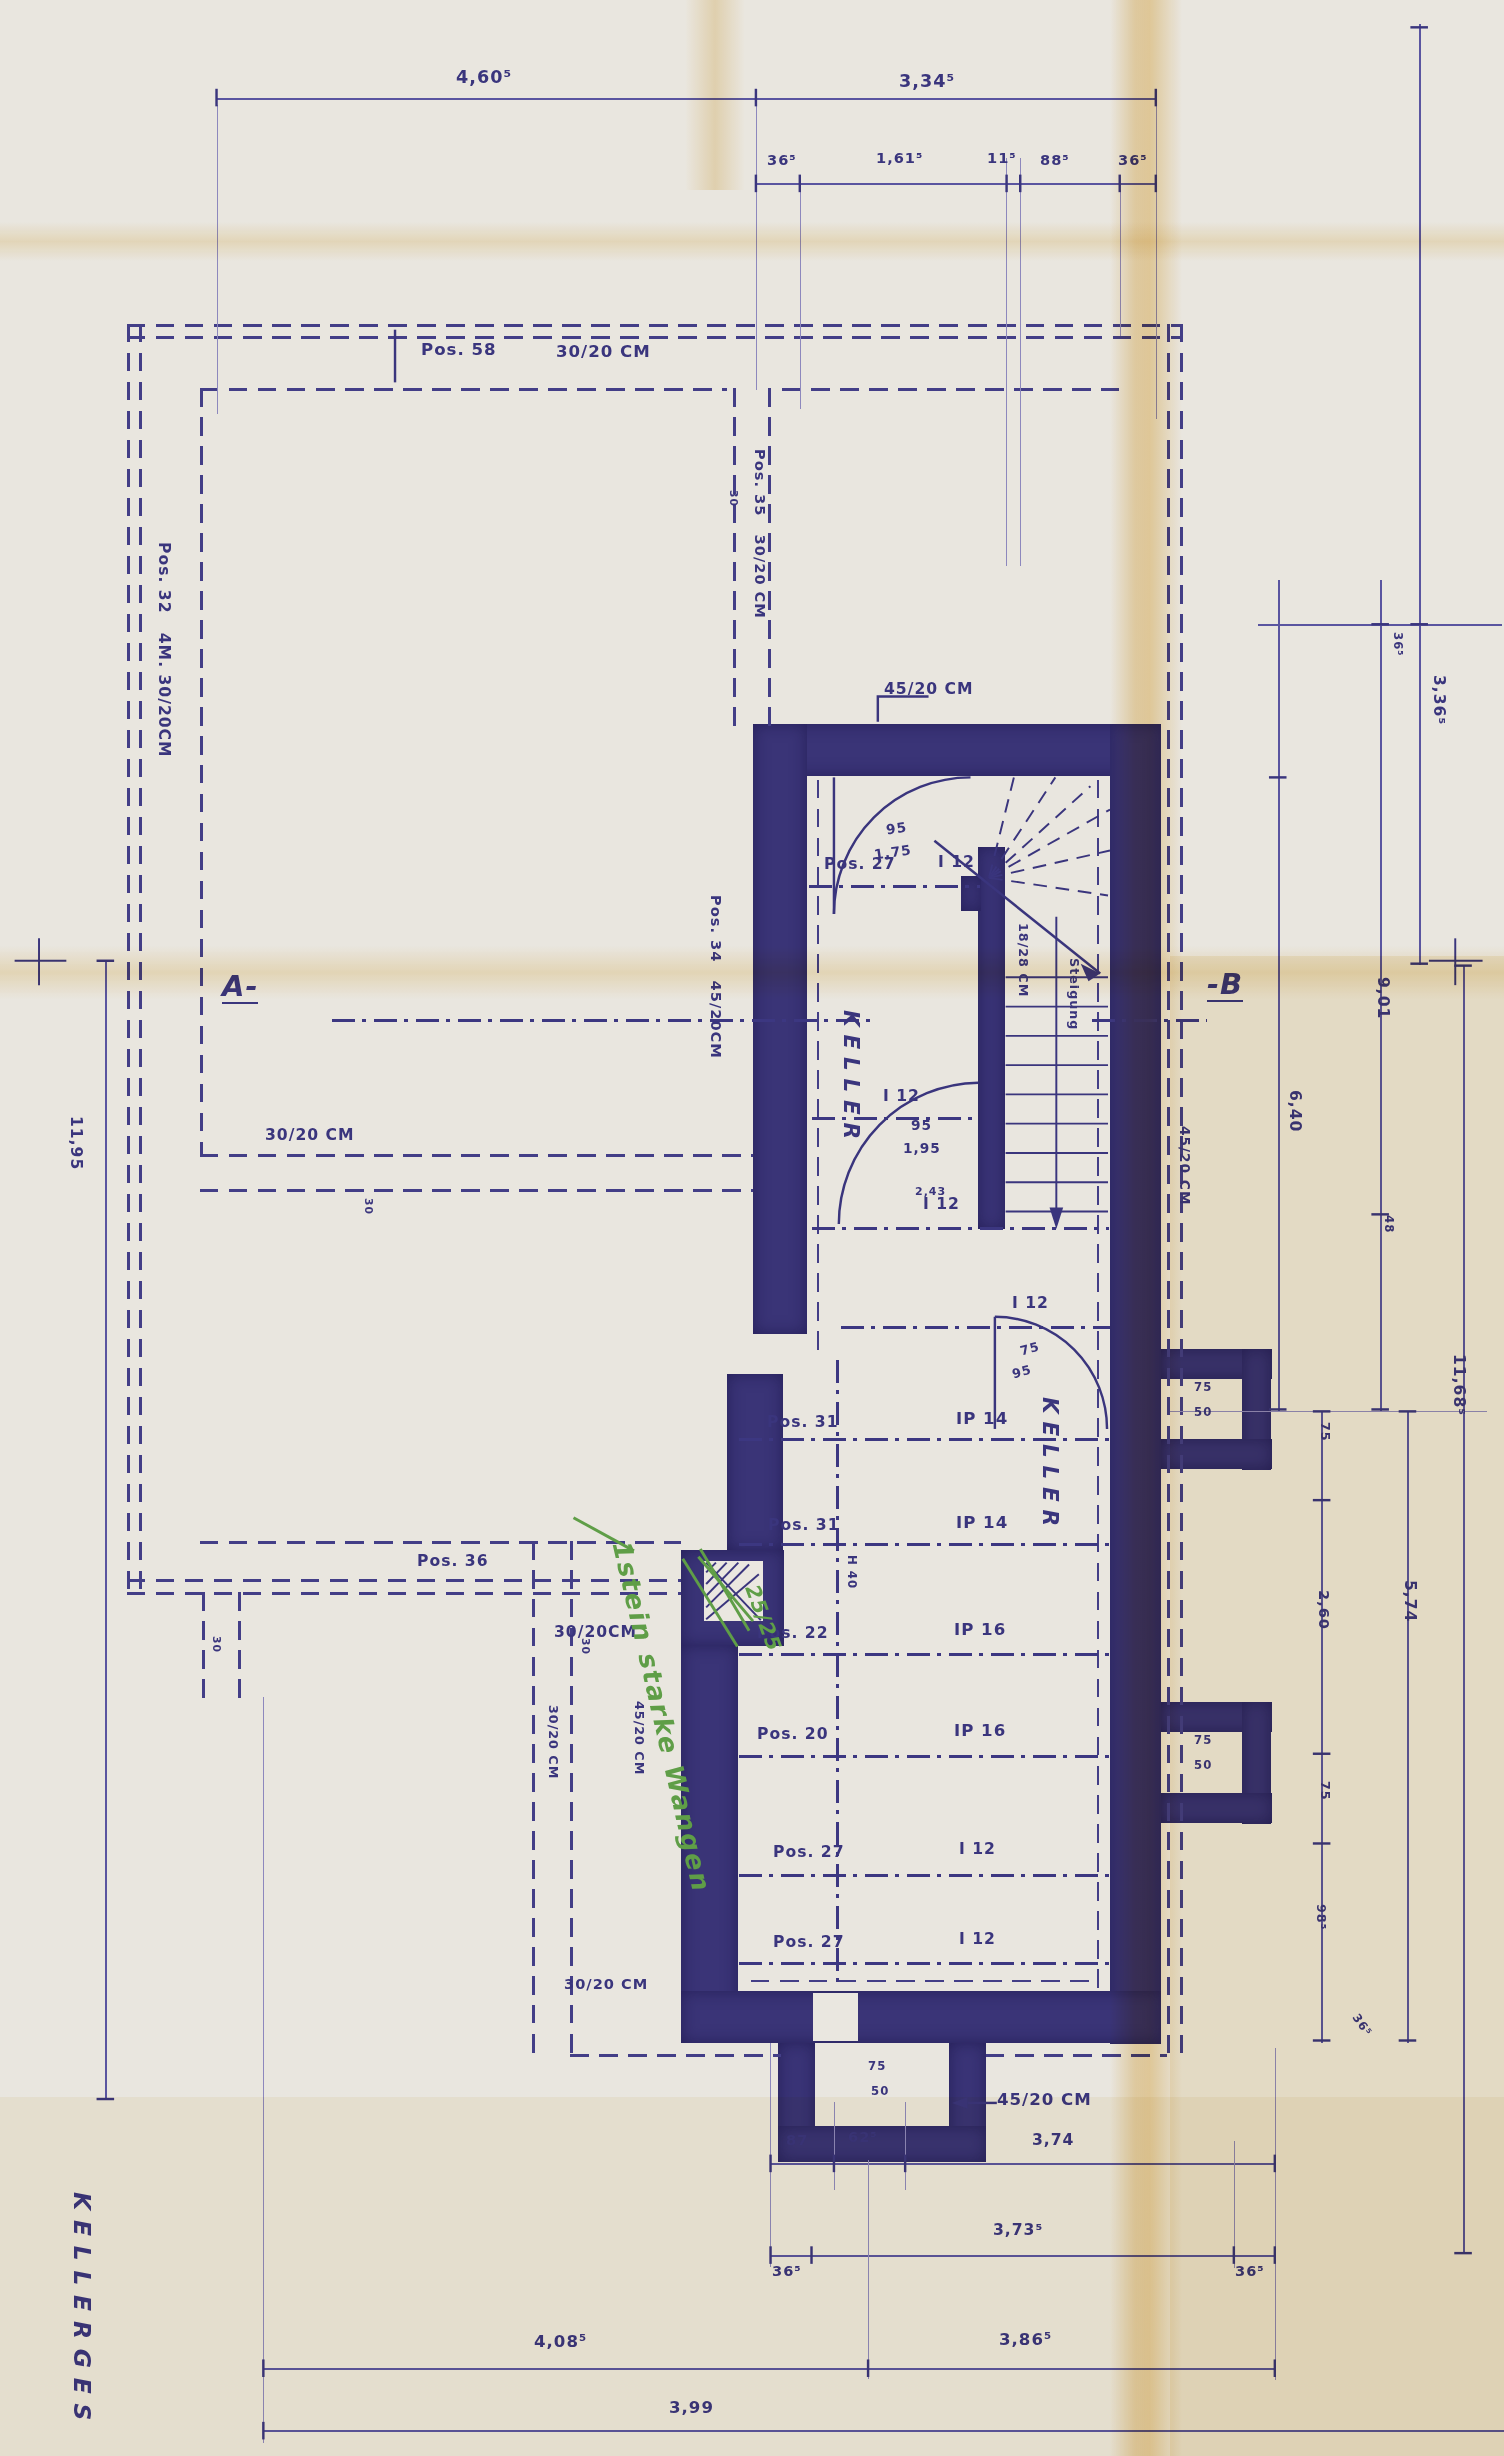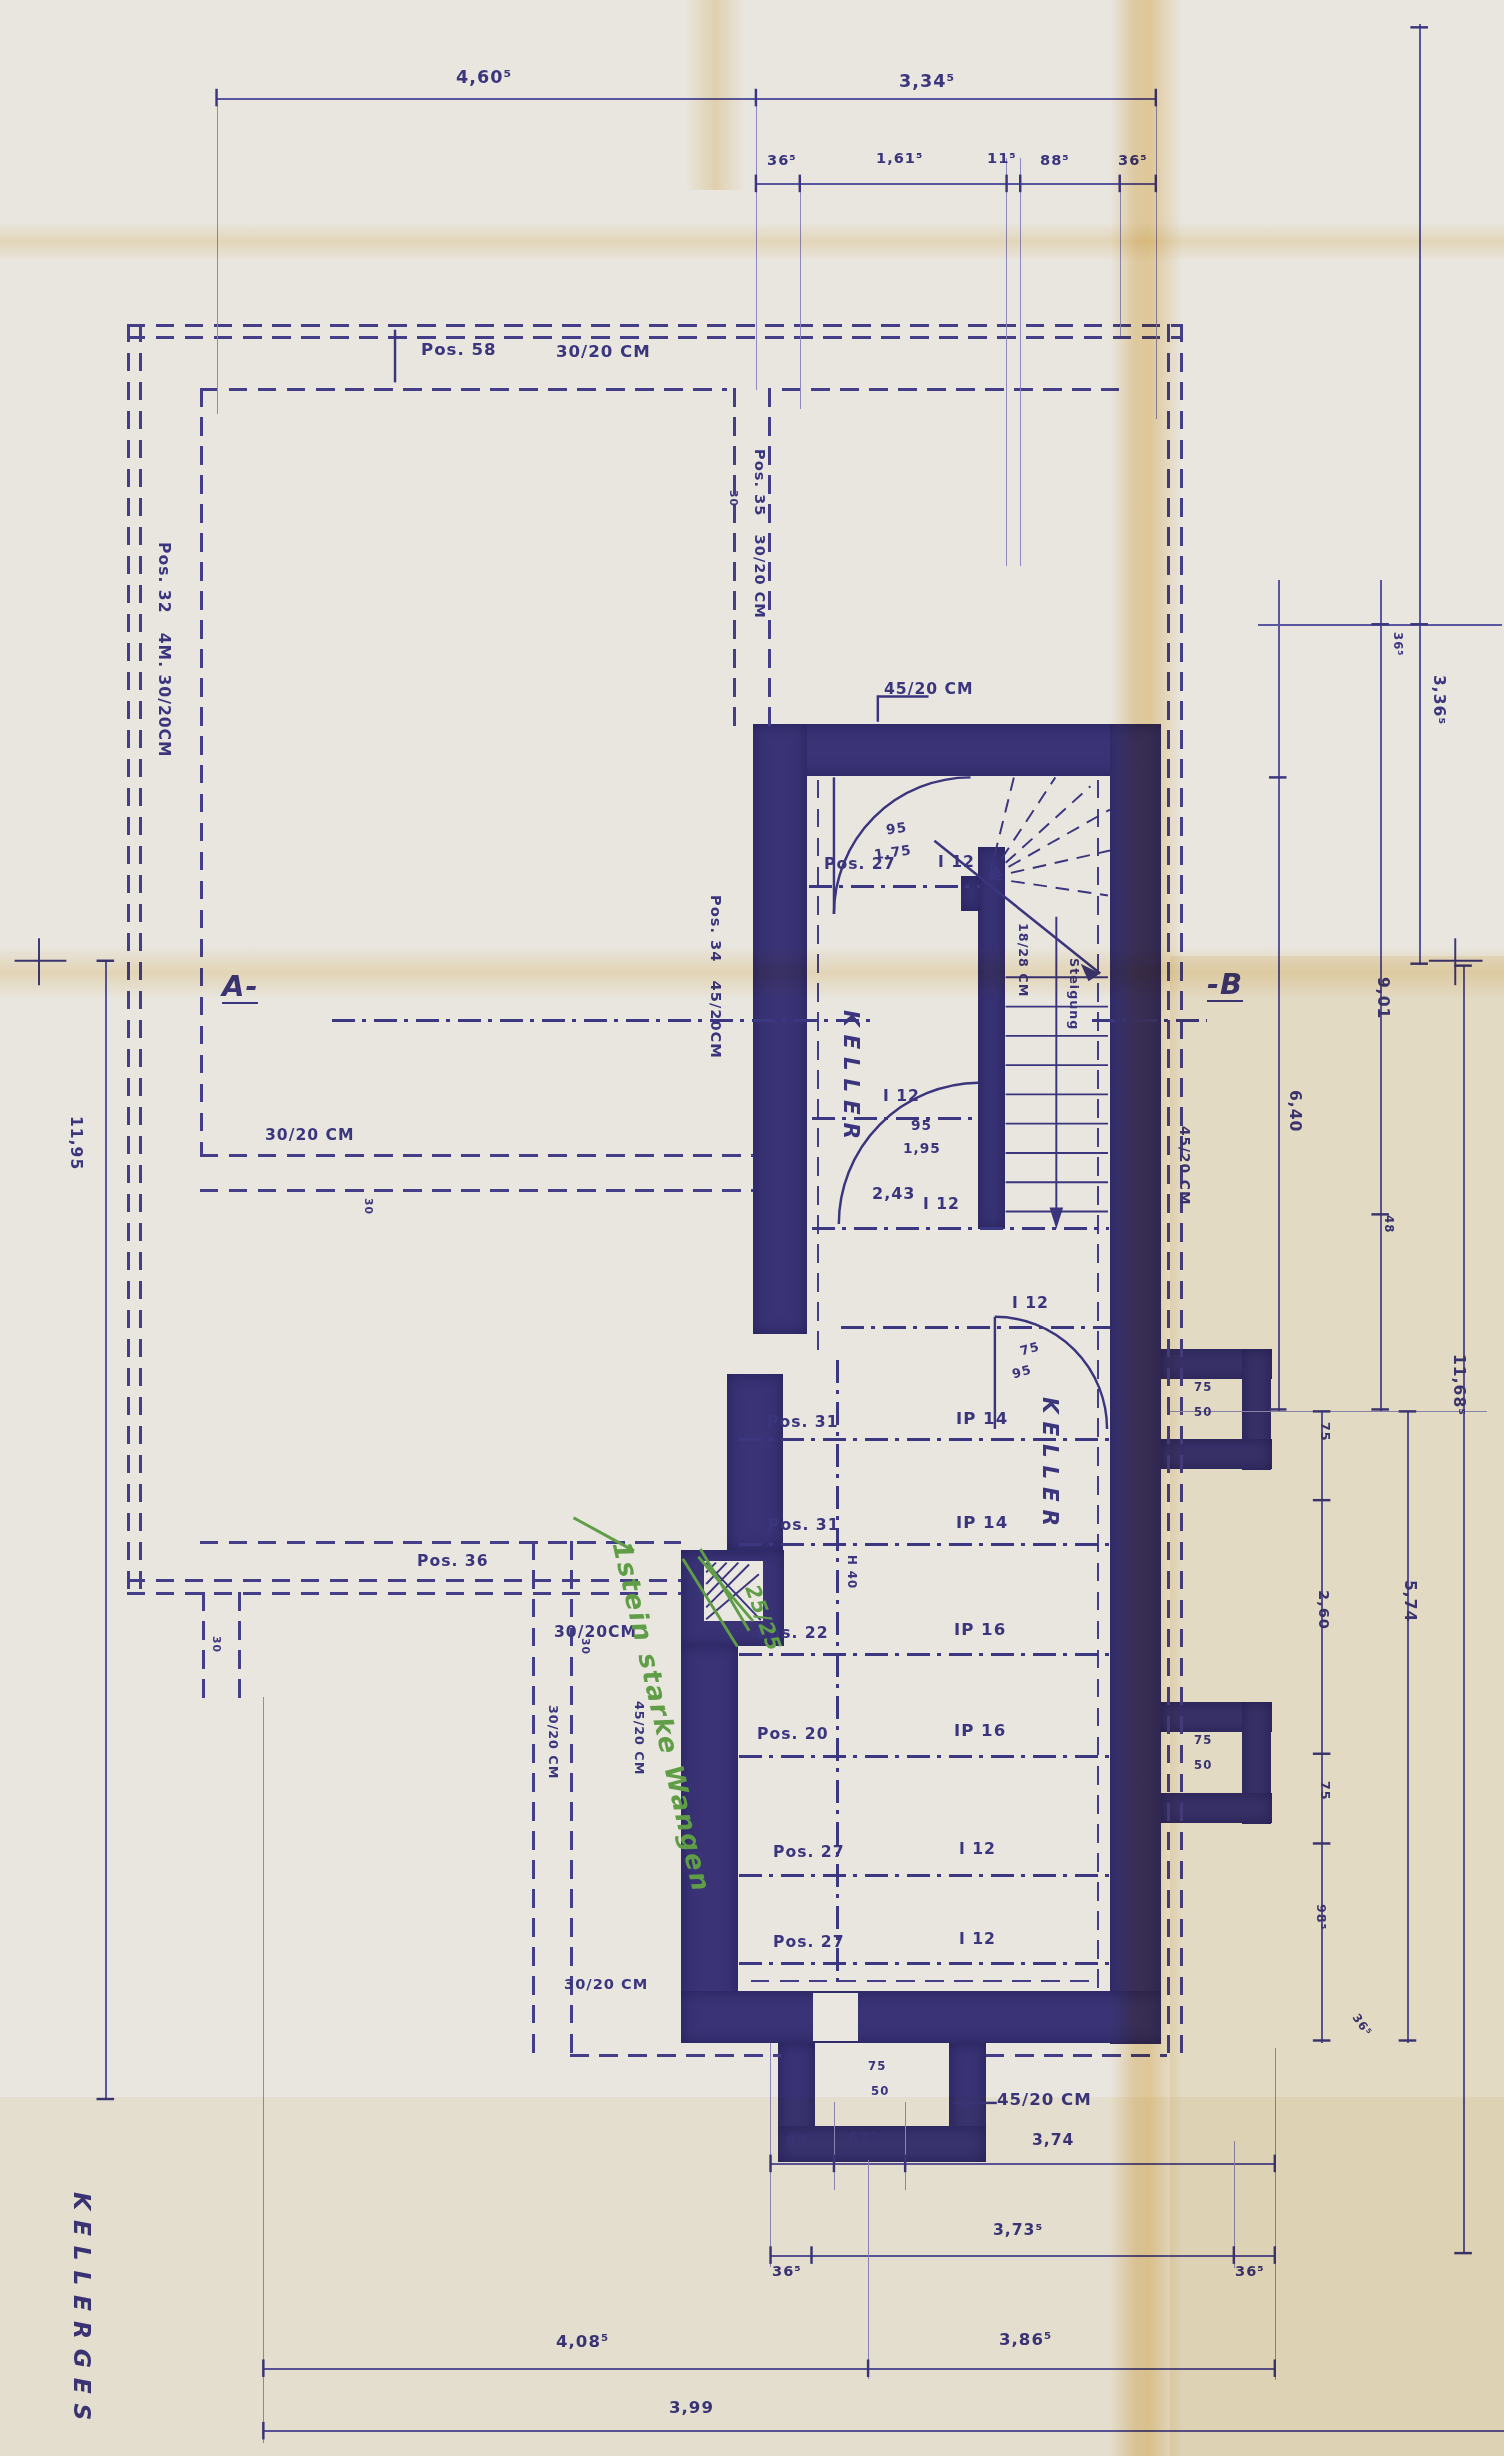--- a/index.html
+++ b/index.html
@@ -251,21 +251,21 @@
   <div class="lbl it ul" style="left:1207px;top:969px;font-size:29px">-B</div>
   <div class="lbl" style="left:884px;top:681px;font-size:15.6px">45/20 CM</div>
   <div class="lbl" style="left:824px;top:856px;font-size:15.6px">Pos. 27</div>
   <div class="lbl" style="left:938px;top:854px;font-size:15.6px">I 12</div>
   <div class="lbl" style="left:886px;top:821px;font-size:13.7px;transform:rotate(-8deg)">95</div>
   <div class="lbl" style="left:874px;top:845px;font-size:13.7px;transform:rotate(-8deg)">1,75</div>
   <div class="lbl" style="left:883px;top:1088px;font-size:15.6px">I 12</div>
   <div class="lbl" style="left:923px;top:1196px;font-size:15.6px">I 12</div>
   <div class="lbl" style="left:911px;top:1118px;font-size:13.7px">95</div>
   <div class="lbl" style="left:903px;top:1141px;font-size:13.7px">1,95</div>
-  <div class="lbl" style="left:872px;top:1186px;font-size:16px">2,43</div>
+  <div class="lbl" style="left:915px;top:1186px;font-size:11px">2,43</div>
   <div class="lbl" style="left:1012px;top:1295px;font-size:15.6px">I 12</div>
   <div class="lbl" style="left:1020px;top:1342px;font-size:12.7px;transform:rotate(-15deg)">75</div>
   <div class="lbl" style="left:1012px;top:1365px;font-size:12.7px;transform:rotate(-15deg)">95</div>
   <div class="lbl" style="left:767px;top:1414px;font-size:15.6px">Pos. 31</div>
   <div class="lbl" style="left:956px;top:1410px;font-size:16.6px">IP 14</div>
   <div class="lbl" style="left:768px;top:1517px;font-size:15.6px">Pos. 31</div>
   <div class="lbl" style="left:956px;top:1514px;font-size:16.6px">IP 14</div>
   <div class="lbl" style="left:757px;top:1625px;font-size:15.6px">Pos. 22</div>
   <div class="lbl" style="left:954px;top:1621px;font-size:16.6px">IP 16</div>
   <div class="lbl" style="left:757px;top:1726px;font-size:15.6px">Pos. 20</div>
@@ -285,21 +285,21 @@
   <div class="lbl" style="left:1194px;top:1406px;font-size:11.7px">50</div>
   <div class="lbl" style="left:1194px;top:1734px;font-size:11.7px">75</div>
   <div class="lbl" style="left:1194px;top:1759px;font-size:11.7px">50</div>
 
   <div class="lbl" style="left:786px;top:2132px;font-size:14.6px">87</div>
   <div class="lbl" style="left:848px;top:2129px;font-size:14.6px">62⁵</div>
   <div class="lbl" style="left:1032px;top:2132px;font-size:15.6px">3,74</div>
   <div class="lbl" style="left:772px;top:2263px;font-size:14.6px">36⁵</div>
   <div class="lbl" style="left:993px;top:2222px;font-size:15.6px">3,73⁵</div>
   <div class="lbl" style="left:1235px;top:2263px;font-size:14.6px">36⁵</div>
-  <div class="lbl" style="left:556px;top:2333px;font-size:16.6px">4,08⁵</div>
+  <div class="lbl" style="left:534px;top:2333px;font-size:16.6px">4,08⁵</div>
   <div class="lbl" style="left:999px;top:2331px;font-size:16.6px">3,86⁵</div>
   <div class="lbl" style="left:669px;top:2399px;font-size:16.6px">3,99</div>
 
   <div class="lbl v" style="left:172px;top:542px;font-size:15.6px">Pos. 32   4M. 30/20CM</div>
   <div class="lbl v" style="left:768px;top:449px;font-size:14.6px">Pos. 35   30/20 CM</div>
   <div class="lbl v" style="left:724px;top:895px;font-size:14.6px">Pos. 34   45/20CM</div>
   <div class="lbl v it" style="left:862px;top:1010px;font-size:21.5px;letter-spacing:7.8px">KELLER</div>
   <div class="lbl v it" style="left:1061px;top:1397px;font-size:21.5px;letter-spacing:7.8px">KELLER</div>
   <div class="lbl v" style="left:1030px;top:923px;font-size:12.7px">18/28 CM</div>
   <div class="lbl v" style="left:1081px;top:958px;font-size:12.7px">Steigung</div>

